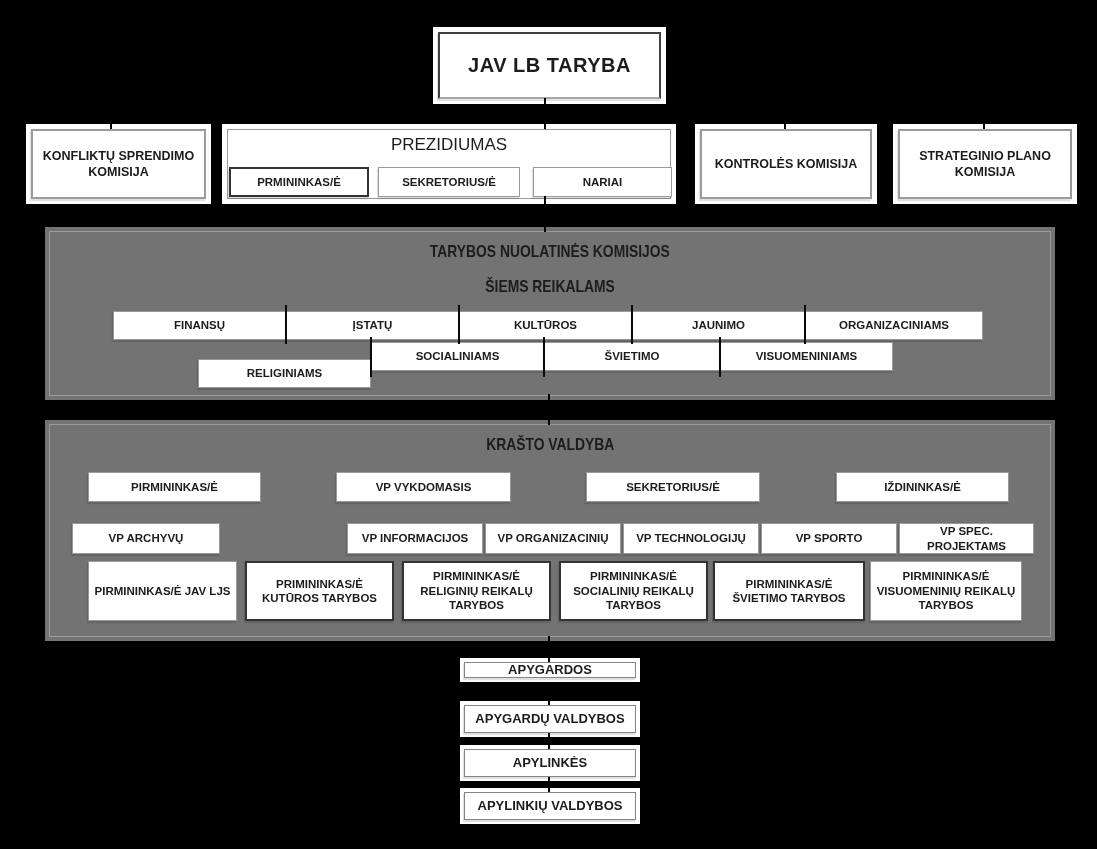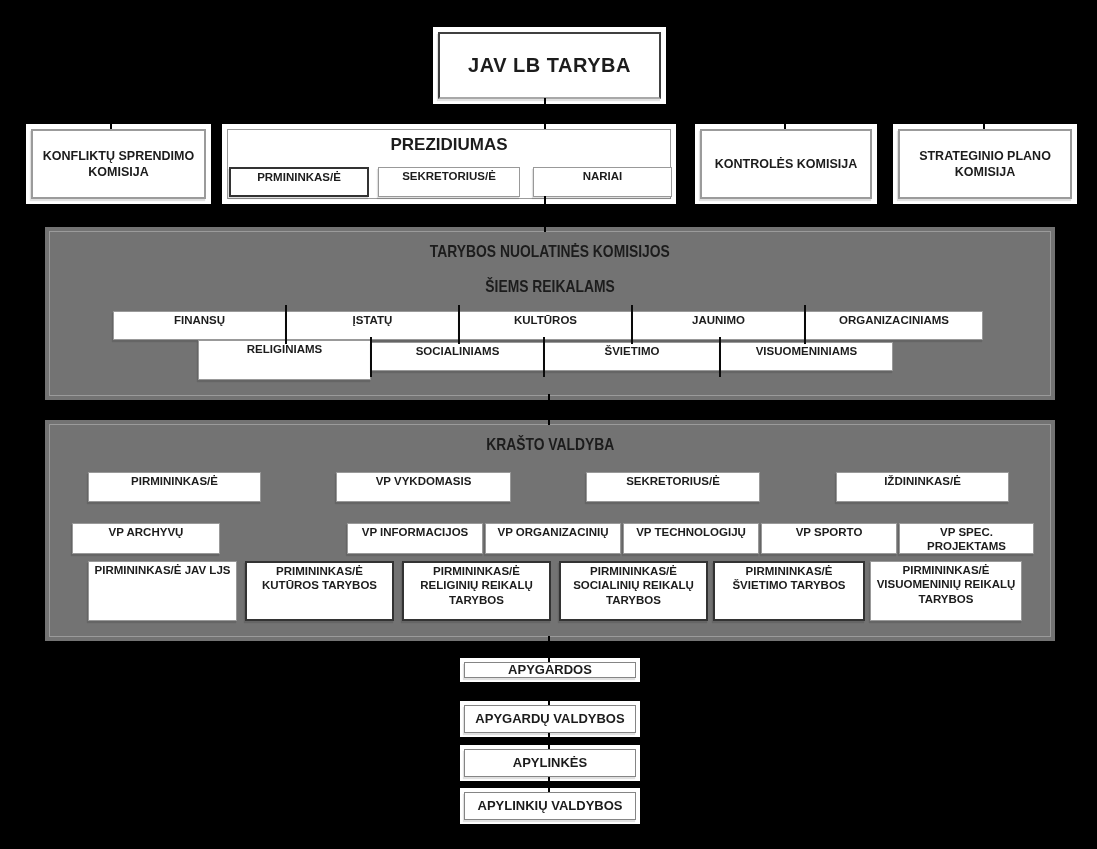--- a/index.html
+++ b/index.html
@@ -18,25 +18,25 @@
   .frame .inner.dark{border-color:#404040;border-bottom-color:#a8a8a8;}
   .frame .inner.thin{inset:4px;border-width:1.5px;border-color:#858585;}
   .frame-label{font-weight:bold;font-size:12.5px;line-height:1.3;padding:0 8px;}
   .chain-label{font-weight:bold;font-size:13px;line-height:1.2;}
   .root-label{font-weight:bold;font-size:20px;letter-spacing:0.5px;}
   
   .section{position:absolute;background:#737373;z-index:2;}
   .sec-border{position:absolute;inset:4px;border:1.5px solid #9b9b9b;pointer-events:none;}
   .sec-title{position:absolute;left:0;right:0;text-align:center;font-weight:bold;font-size:16.5px;line-height:21px;}
   .condensed{display:inline-block;transform:scaleX(0.84);transform-origin:center;white-space:nowrap;}
-  .panel-title{position:absolute;left:0;right:0;text-align:center;font-weight:bold;font-size:17px;}
+  .panel-title{position:absolute;left:0;right:0;text-align:center;font-weight:normal;font-size:17px;}
   
   .node{
     position:absolute;background:#fff;border:1.5px solid #999;
-    display:flex;align-items:flex-start;justify-content:center;text-align:center;
+    display:flex;align-items:center;justify-content:center;text-align:center;
     font-weight:bold;font-size:11.5px;line-height:1.25;padding:1px 4px;box-sizing:border-box;
     box-shadow:-1px 2px 1px rgba(0,0,0,0.12);z-index:1;
   }
   .node.dark{border:2px solid #333;}
   .narrow{display:inline-block;max-width:82px;}
   
   .line{position:absolute;background:#000;z-index:6;}
   .tick{position:absolute;background:#0a0a0a;z-index:3;}
 </style>
 </head>
@@ -116,21 +116,21 @@
         <span>JAUNIMO</span>
       </div>
     <div class="node" style="left:760px;top:84px;width:178px;height:29px">
         <span>ORGANIZACINIAMS</span>
       </div>
     <div class="tick" style="left:240px;top:78px;width:2px;height:39px"></div>
     <div class="tick" style="left:413px;top:78px;width:2px;height:39px"></div>
     <div class="tick" style="left:586px;top:78px;width:2px;height:39px"></div>
     <div class="tick" style="left:759px;top:78px;width:2px;height:39px"></div>
 
-    <div class="node" style="left:153px;top:113px;width:173px;height:40px">
+    <div class="node" style="left:153px;top:132px;width:173px;height:29px">
         <span>RELIGINIAMS</span>
       </div>
     <div class="node" style="left:326px;top:115px;width:173px;height:29px">
         <span>SOCIALINIAMS</span>
       </div>
     <div class="node" style="left:499px;top:115px;width:176px;height:29px">
         <span>ŠVIETIMO</span>
       </div>
     <div class="node" style="left:675px;top:115px;width:173px;height:29px">
         <span>VISUOMENINIAMS</span>

